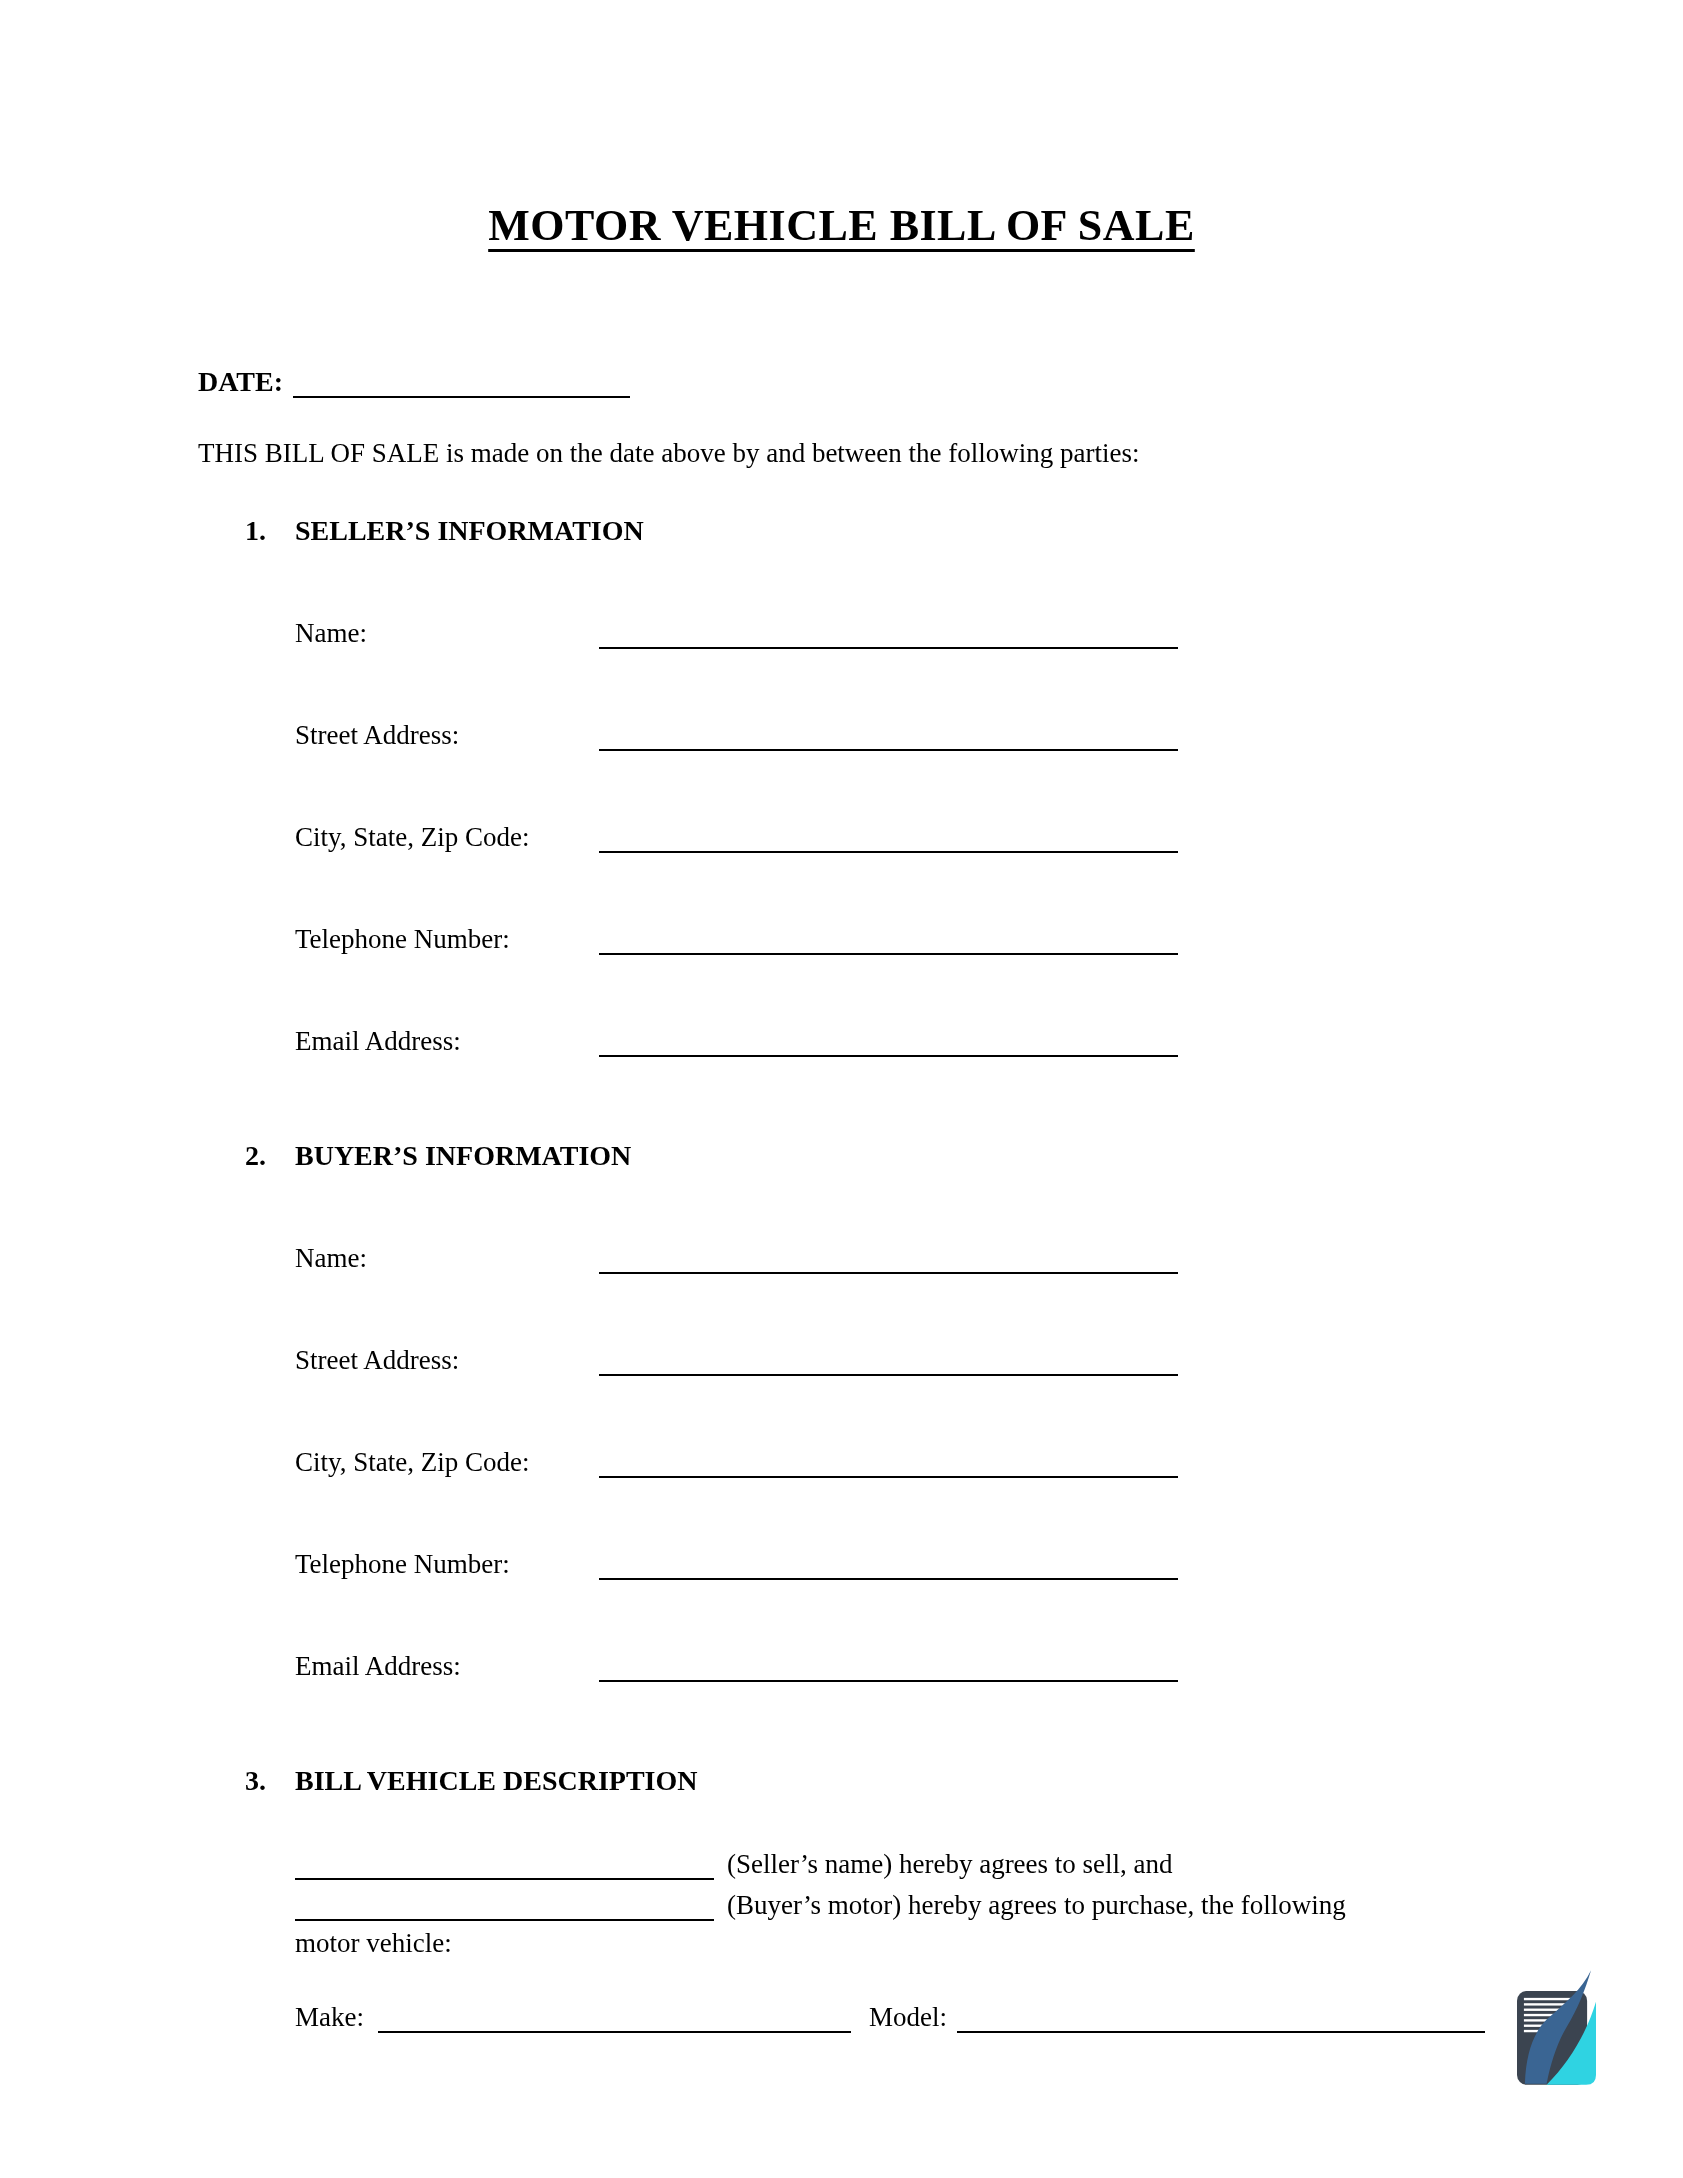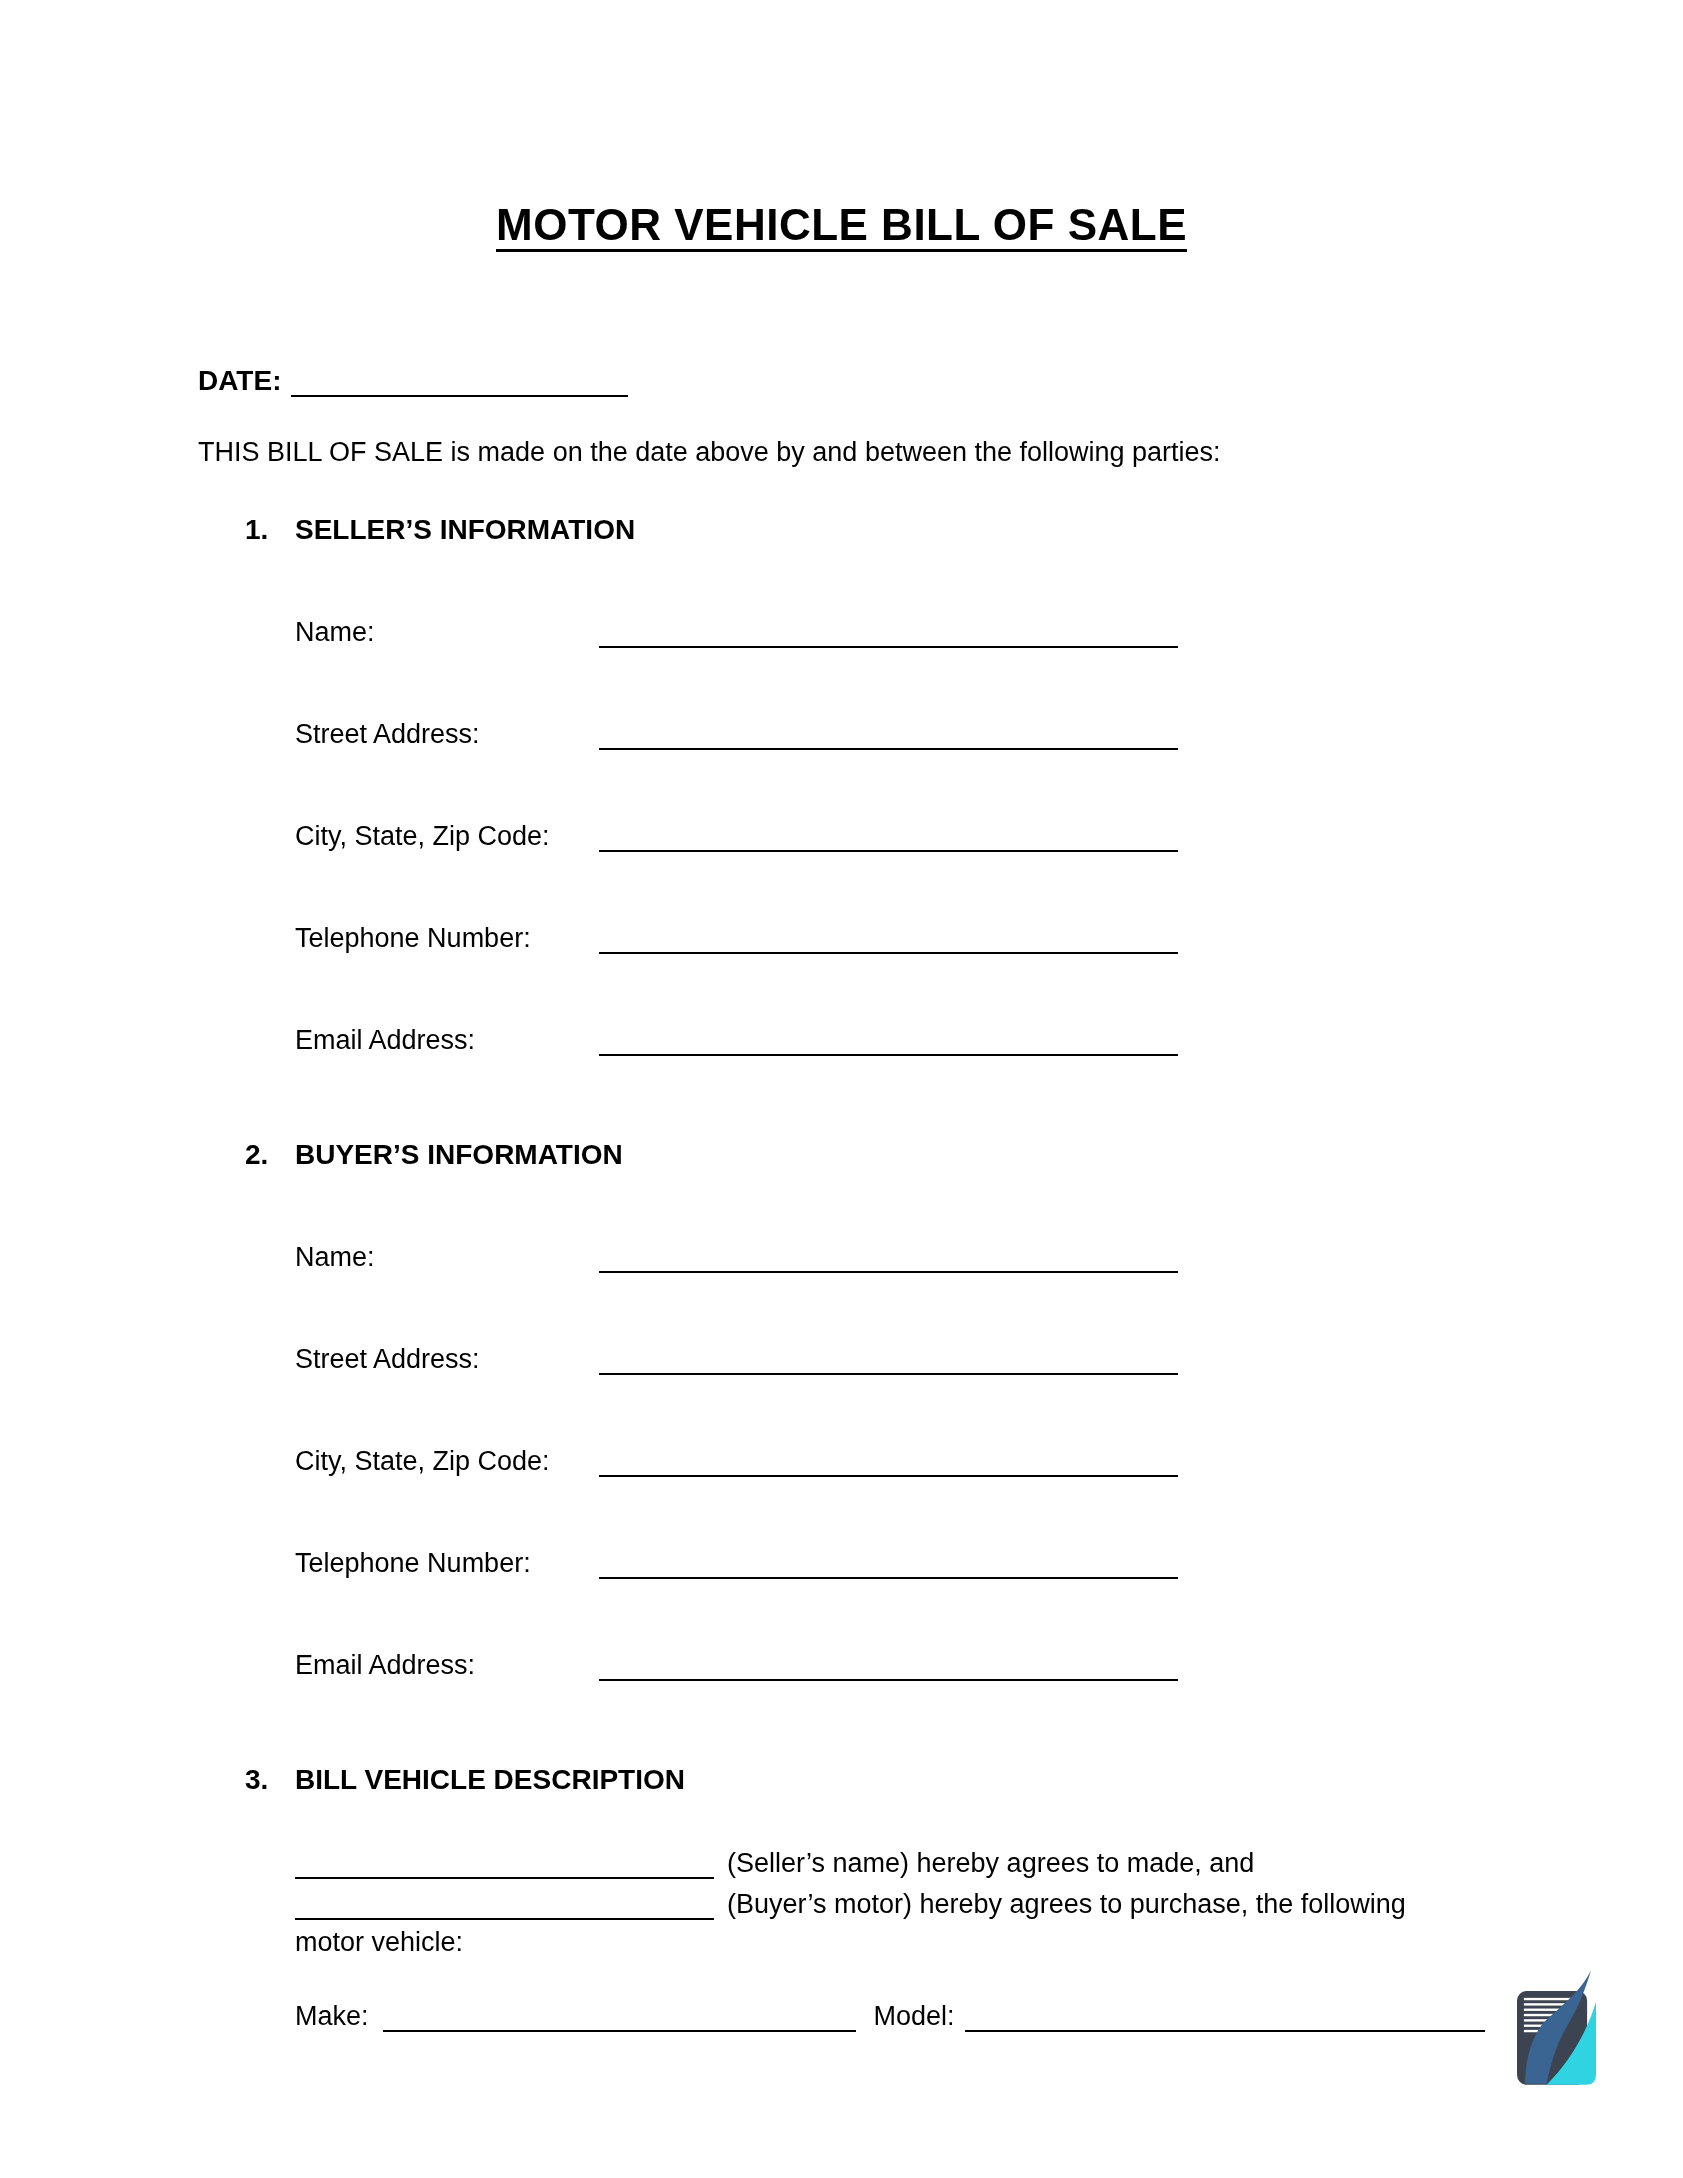--- a/index.html
+++ b/index.html
@@ -1,18 +1,18 @@
 <!DOCTYPE html>
 <html><head>
 <meta charset="utf-8">
 <style>
   html,body { margin:0; padding:0; background:#ffffff; }
   .page {
     position:relative; width:1683px; height:2178px; background:#ffffff;
-    font-family:Liberation Sans, sans-serif; color:#000; font-size:27px;
+    font-family:Liberation Serif, serif; color:#000; font-size:27px;
     overflow:hidden;
   }
   .title {
     margin:0; padding-top:200px; text-align:center;
     font-size:44px; font-weight:bold; letter-spacing:0.5px;
   }
   .title-text { text-decoration:underline; text-decoration-thickness:3px; text-underline-offset:9px; }
 
   .blank { display:inline-block; border-bottom:2px solid #000; height:1px; }
 
@@ -127,21 +127,21 @@
   </section>
 
   <section>
     <div class="sec-header s3h">
       <span class="sec-num">3.</span>
       <span class="sec-title">BILL VEHICLE DESCRIPTION</span>
     </div>
 
     <div class="agr-line agr-first">
       <span class="blank agr-blank"></span>
-      <span class="agr-text">(Seller’s name) hereby agrees to made, and</span>
+      <span class="agr-text">(Seller’s name) hereby agrees to sell, and</span>
     </div>
     <div class="agr-line">
       <span class="blank agr-blank"></span>
       <span class="agr-text">(Buyer’s motor) hereby agrees to purchase, the following</span>
     </div>
     <div class="agr-tail">motor vehicle:</div>
 
     <div class="veh-row row-make">
       <span class="vlabel">Make:</span>
       <span class="blank make-blank"></span>

